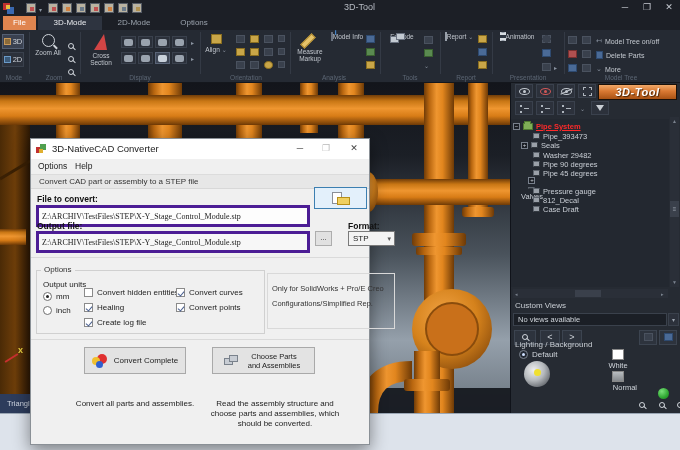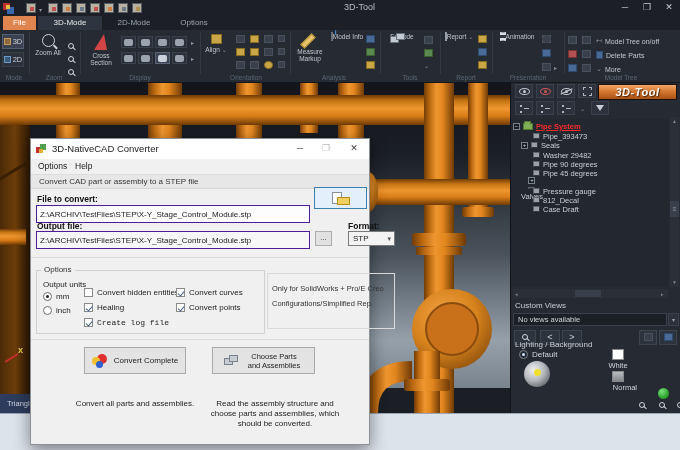--- a/index.html
+++ b/index.html
@@ -122,22 +122,22 @@
   .dico{left:5px;top:5px;width:11px;height:11px;}
   .dico i{position:absolute;display:block;}
   .dtitle-text{left:21px;top:4px;font-size:9.5px;color:#222;}
   .dwbtn{top:0;width:22px;height:19px;text-align:center;font-size:9px;line-height:19px;color:#444;}
   .dwbtn.dis{color:#b8b8b8;}
   .dmenu{left:0;top:20px;width:338px;height:15px;background:#f0f0f0;}
   .dmenu span{position:absolute;top:2px;font-size:8.5px;color:#222;}
   .dinfo{left:0;top:35px;width:338px;height:15px;background:#e7e7e7;border-top:1px solid #dcdcdc;border-bottom:1px solid #d8d8d8;
          font-size:8px;color:#333;line-height:13px;padding-left:8px;}
   .dlabel{font-size:8.5px;font-weight:bold;color:#111;}
-  .dinput{background:#fdfdfd;border:1px solid #4c1d95;font-size:8px;color:#222;padding:8px 3px;
-          font-family:Liberation Sans, sans-serif;}
+  .dinput{background:#fdfdfd;border:3px solid #4c1d95;font-size:8px;color:#222;padding:8px 3px;
+          font-family:Liberation Serif, serif;}
   .browse{left:283px;top:48px;width:53px;height:22px;background:#e3f0fb;border:1px solid #3c7fb1;
           display:flex;align-items:center;justify-content:center;}
   .bfolder{width:18px;height:13px;position:relative;}
   .bfolder .f1{position:absolute;left:0;top:0;width:10px;height:12px;background:#fff;border:1px solid #8a9098;}
   .bfolder .f2{position:absolute;left:5px;top:5px;width:13px;height:8px;background:#f0d060;border:1px solid #b89018;}
   .dotsbtn{left:284px;top:92px;width:17px;height:15px;background:#e1e1e1;border:1px solid #adadad;
            font-size:8px;text-align:center;line-height:12px;color:#333;}
   .fmtsel{left:317px;top:92px;width:47px;height:15px;background:#f3f3f3;border:1px solid #7a7a7a;
           font-size:8px;color:#222;line-height:13px;padding-left:4px;}
   .fmtsel:after{content:"▾";position:absolute;right:3px;top:0;font-size:7px;color:#555;}
@@ -581,21 +581,21 @@
       <span>inch</span>
     </div>
     <div class="optrow" style="left:53px;top:149px;">
       <span class="cb"></span>
       <span>Convert hidden entities</span>
     </div>
     <div class="optrow" style="left:53px;top:164px;text-align:right;">
       <span class="cb on"></span>
       <span>Healing</span>
     </div>
-    <div class="optrow" style="left:53px;top:179px;font-family:Liberation Mono, monospace;">
+    <div class="optrow" style="left:53px;top:179px;">
       <span class="cb on"></span>
       <span>Create log file</span>
     </div>
     <div class="optrow" style="left:145px;top:149px;">
       <span class="cb on"></span>
       <span>Convert curves</span>
     </div>
     <div class="optrow" style="left:145px;top:164px;">
       <span class="cb on"></span>
       <span>Convert points</span>

